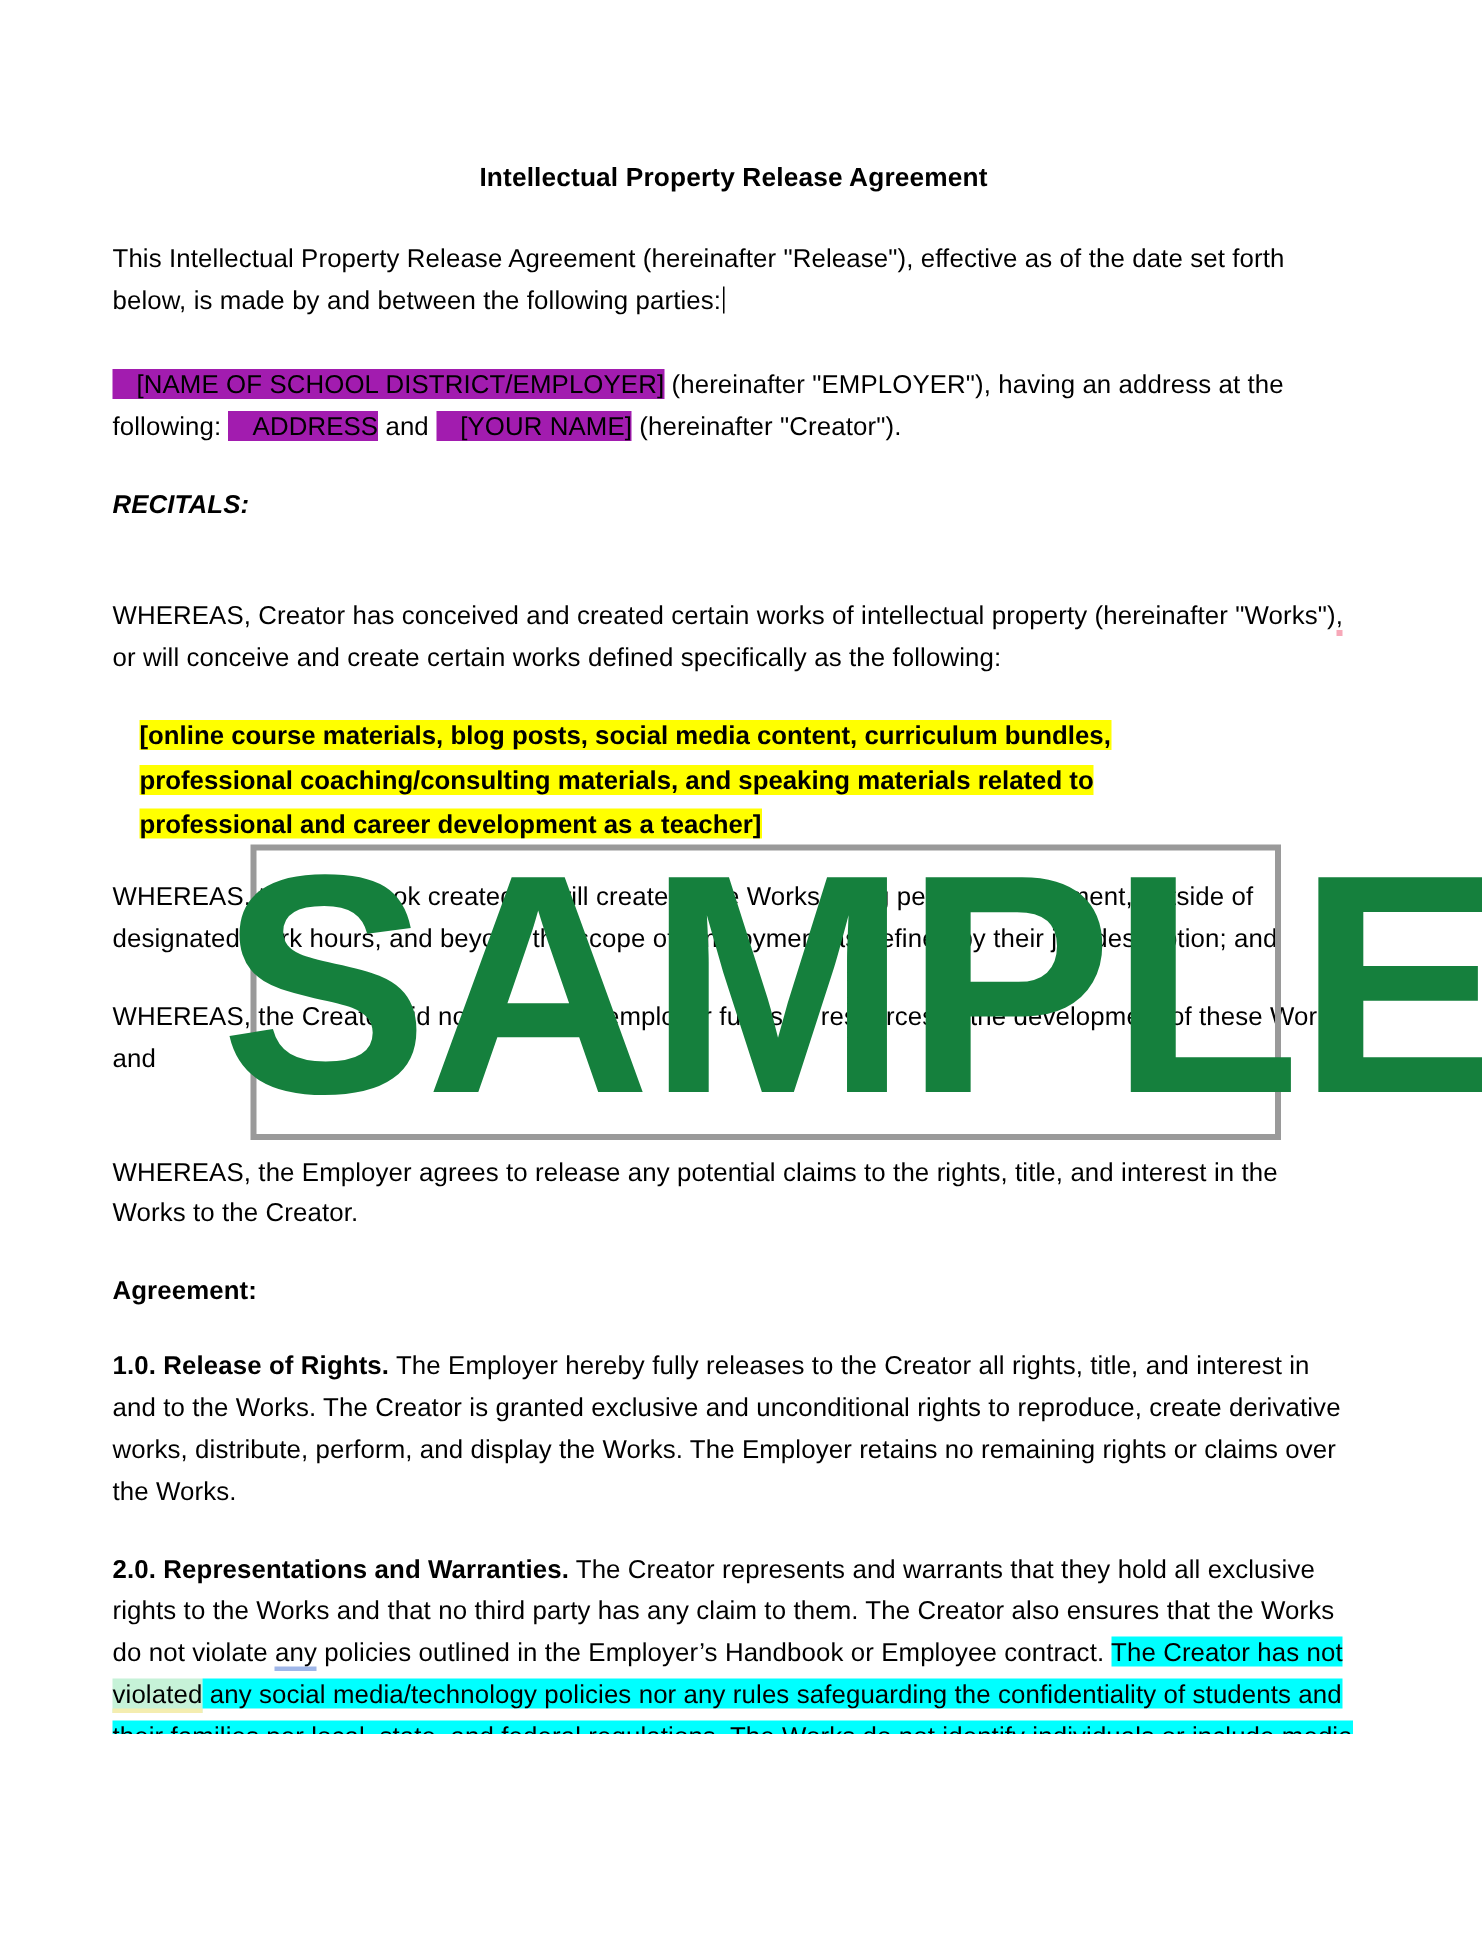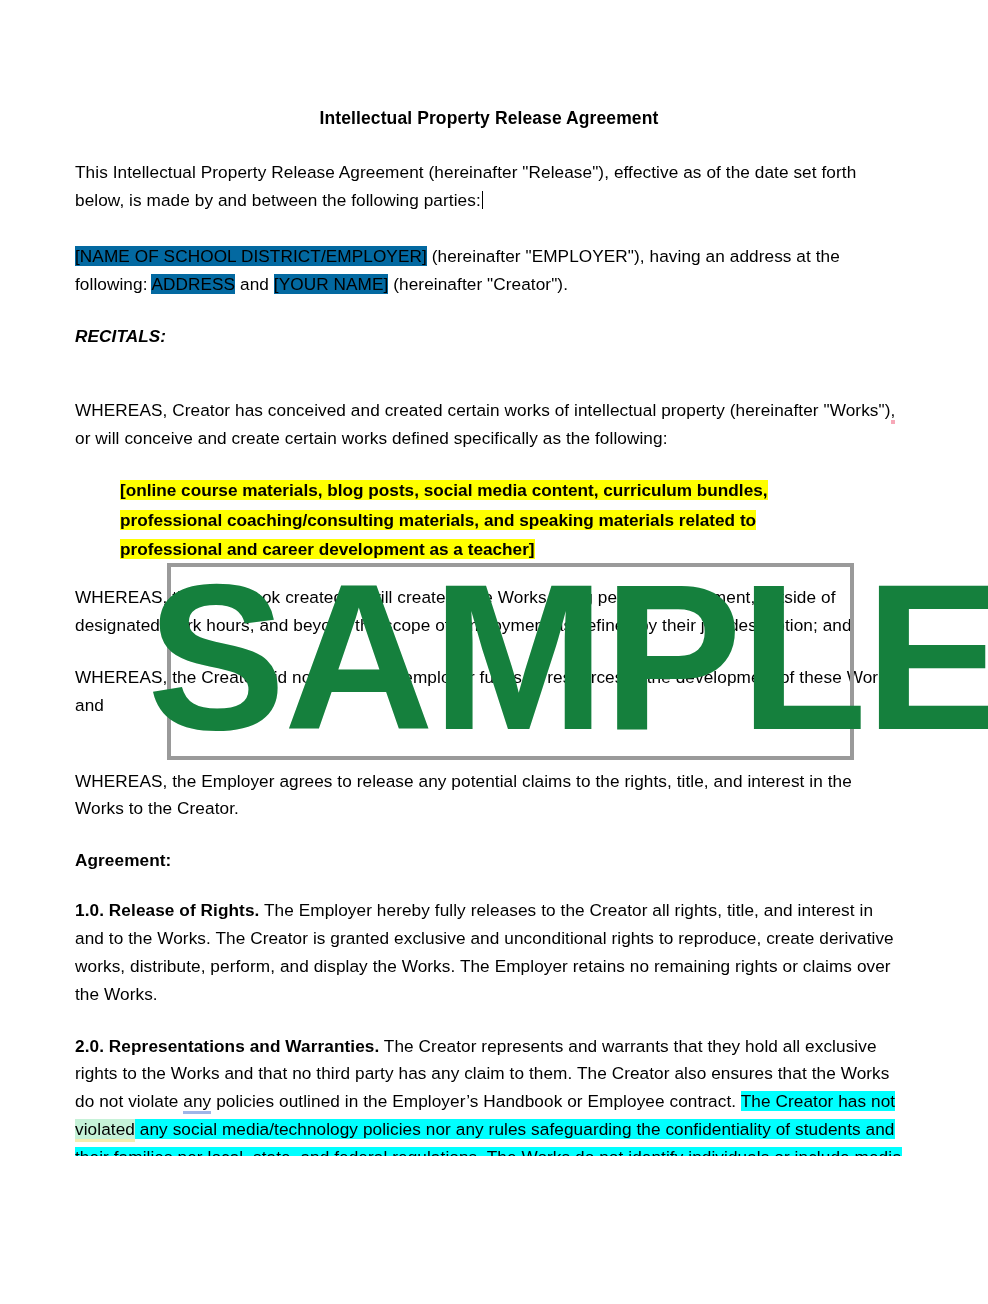--- a/index.html
+++ b/index.html
@@ -47,26 +47,26 @@
   .sp-24 { height: 24px; }
   .sp-22 { height: 22px; }
   .sp-20 { height: 20px; }
 
   .center { }
   .bold   { font-weight: bold; }
   .italic { font-style: italic; }
   .bi     { font-weight: bold; font-style: italic; }
 
   
-  .hl-yellow { background-color: #0369a1; }
+  .hl-yellow { background-color: #a21caf; padding-left: 16px; }
   .hl-cyan   { background-color: #00ffff; }
 
   
   .block-indent {
-    margin-left: 45px;
+    margin-left: 18px;
     width: 760px;
   }
   .block-indent .line {
     font-size: 17.2px;
     font-weight: bold;
     line-height: 1.70;
   }
   .block-indent .line > span {
     background-color: #ffff00;
     box-decoration-break: clone;

